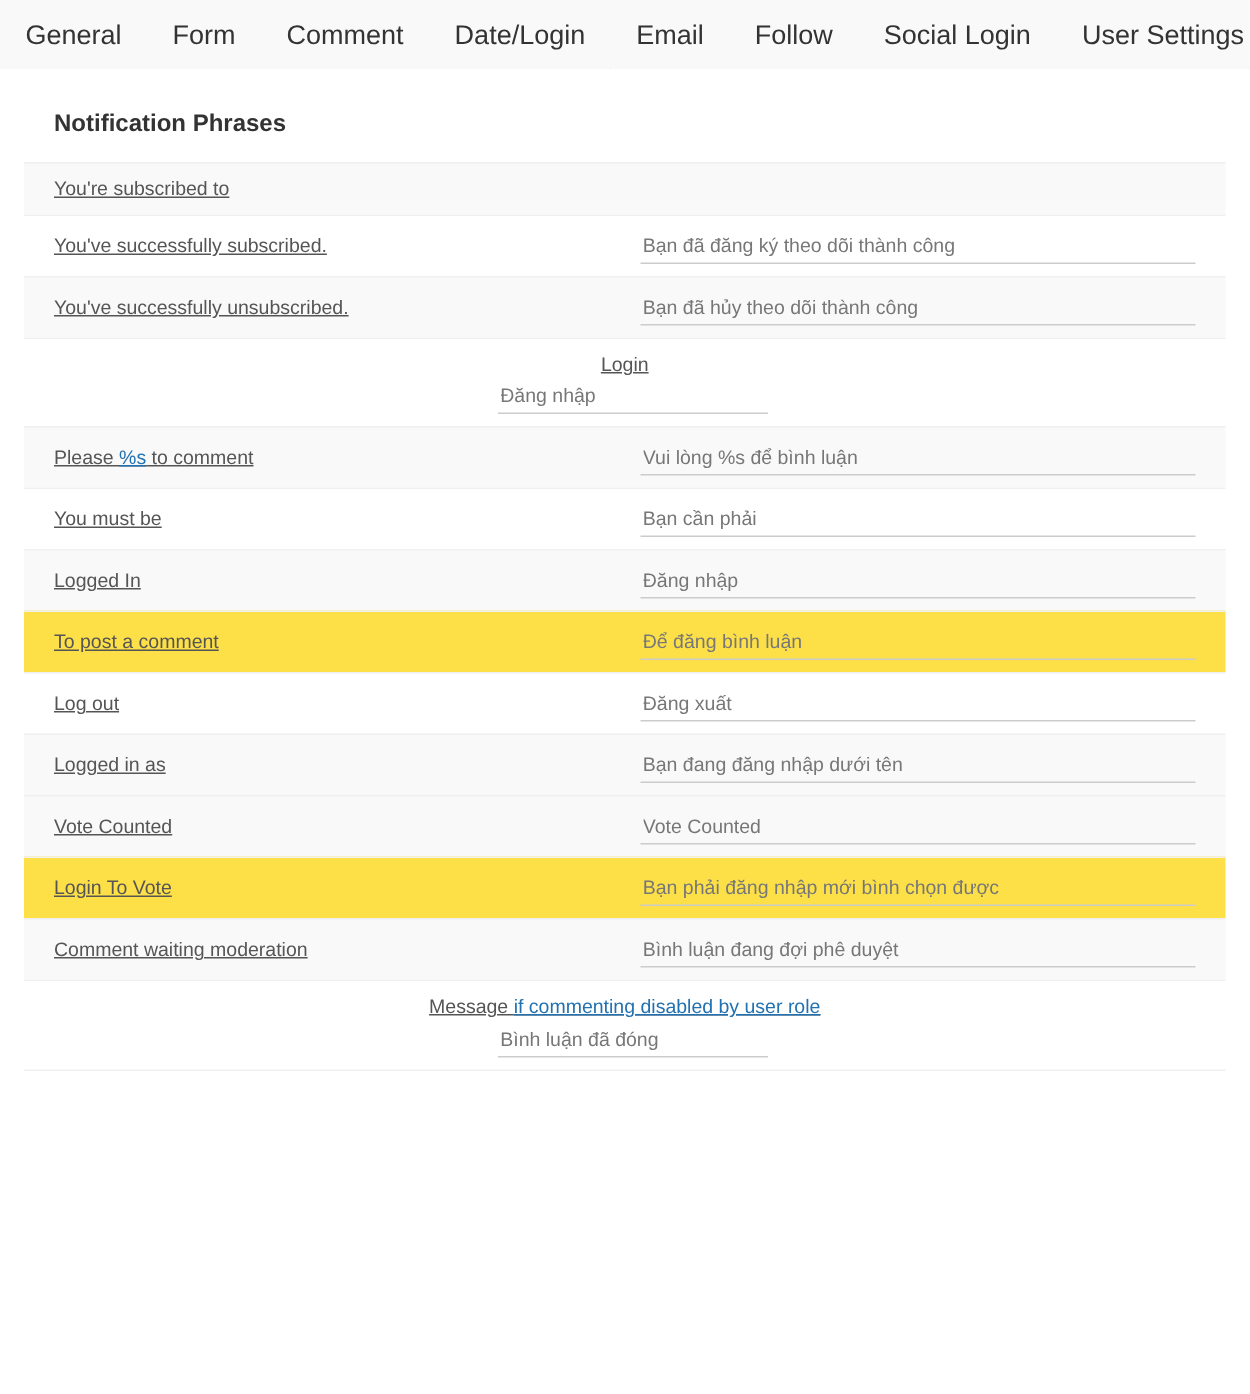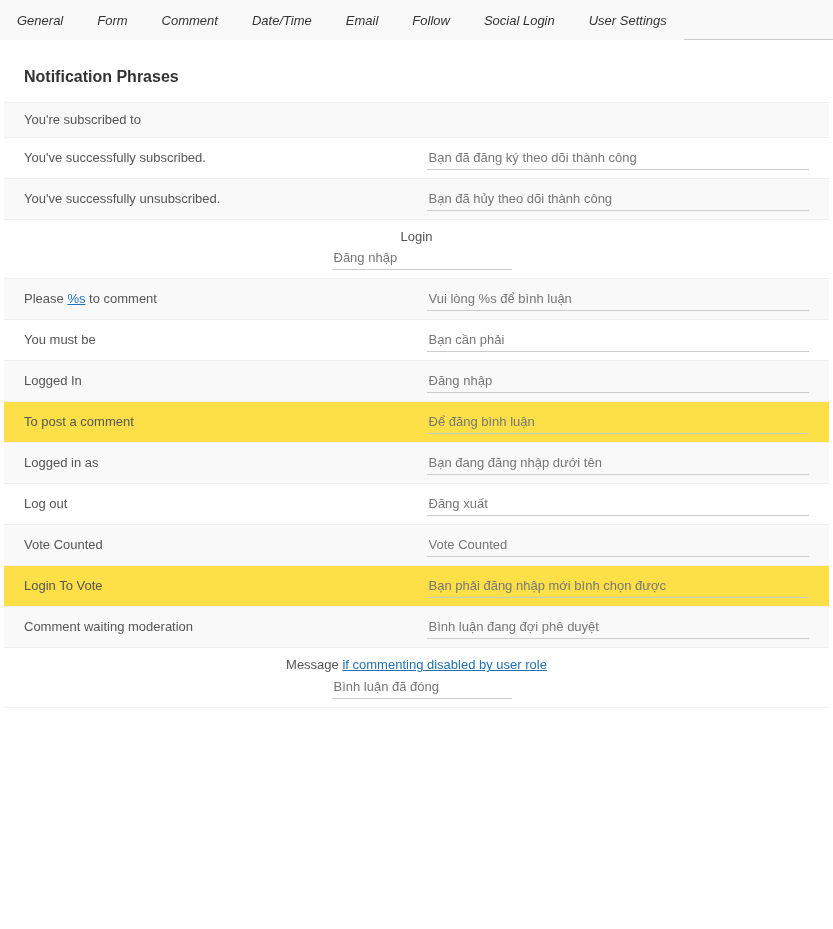--- a/index.html
+++ b/index.html
@@ -17,35 +17,34 @@
       background: #f9f9f9;
     }
     .tab {
       padding: 12px 16px;
       cursor: pointer;
       border: 1px solid transparent;
       border-bottom: none;
       margin-bottom: -1px;
       color: #333;
       background: #f9f9f9;
-      font-size: 13px;
+      font-size: 18px;
       white-space: nowrap;
-      font-style: italic;
     }
     .tab.active {
       background: #fff;
       border-color: #ccc;
       border-bottom-color: #fff;
       color: #2271b1;
       border-top: 2px solid #2ea2cc;
     }
 
     
     .content {
-      padding: 20px 4px;
+      padding: 20px 16px;
     }
 
     .section-title {
       font-size: 16px;
       font-weight: bold;
       color: #333;
       padding: 8px 20px 16px 20px;
     }
 
     
@@ -64,20 +63,21 @@
     }
     .phrase-row:nth-child(even) {
       background: #fff;
     }
 
     .phrase-label {
       flex: 0 0 50%;
       color: #555;
       font-size: 13px;
       line-height: 1.4;
+      text-decoration: underline;
     }
     .phrase-label span.link-style {
       color: #2271b1;
       text-decoration: underline;
     }
 
     .phrase-input {
       flex: 0 0 50%;
       padding-left: 10px;
     }
@@ -92,21 +92,21 @@
       outline: none;
     }
   </style>
 </head>
 <body>
 
 <div class="tabs">
 <div class="tab">General</div>
     <div class="tab">Form</div>
     <div class="tab">Comment</div>
-    <div class="tab">Date/Time</div>
+    <div class="tab">Date/Login</div>
     <div class="tab">Email</div>
     <div class="tab">Follow</div>
     <div class="tab">Social Login</div>
     <div class="tab">User Settings</div>
   </div>
 
 <div class="content">
   <div class="section-title">Notification Phrases</div>
   <div class="phrases-list">
   <div class="phrase-row" style="background: rgb(249, 249, 249);">
@@ -133,27 +133,27 @@
         <div class="phrase-input"><input type="text" value="Bạn cần phải" style=""></div>
       </div>
       <div class="phrase-row" style="background: rgb(249, 249, 249); justify-content: center;">
         <div class="phrase-label">Logged In</div>
         <div class="phrase-input"><input type="text" value="Đăng nhập" style=""></div>
       </div>
       <div class="phrase-row" style="background: #fde047; align-items: center;">
         <div class="phrase-label">To post a comment</div>
         <div class="phrase-input"><input type="text" value="Để đăng bình luận" style=""></div>
       </div>
+      <div class="phrase-row" style="background: rgb(255, 255, 255);">
+        <div class="phrase-label">Log out</div>
+        <div class="phrase-input"><input type="text" value="Đăng xuất" style=""></div>
+      </div>
       <div class="phrase-row" style="background: rgb(249, 249, 249);">
         <div class="phrase-label">Logged in as</div>
         <div class="phrase-input"><input type="text" value="Bạn đang đăng nhập dưới tên" style=""></div>
-      </div>
-      <div class="phrase-row" style="background: rgb(255, 255, 255);">
-        <div class="phrase-label">Log out</div>
-        <div class="phrase-input"><input type="text" value="Đăng xuất" style=""></div>
       </div>
       <div class="phrase-row" style="background: rgb(249, 249, 249);">
         <div class="phrase-label">Vote Counted</div>
         <div class="phrase-input"><input type="text" value="Vote Counted" style=""></div>
       </div>
       <div class="phrase-row" style="background: #fde047;">
         <div class="phrase-label">Login To Vote</div>
         <div class="phrase-input"><input type="text" value="Bạn phải đăng nhập mới bình chọn được" style=""></div>
       </div>
       <div class="phrase-row" style="background: rgb(249, 249, 249);">

